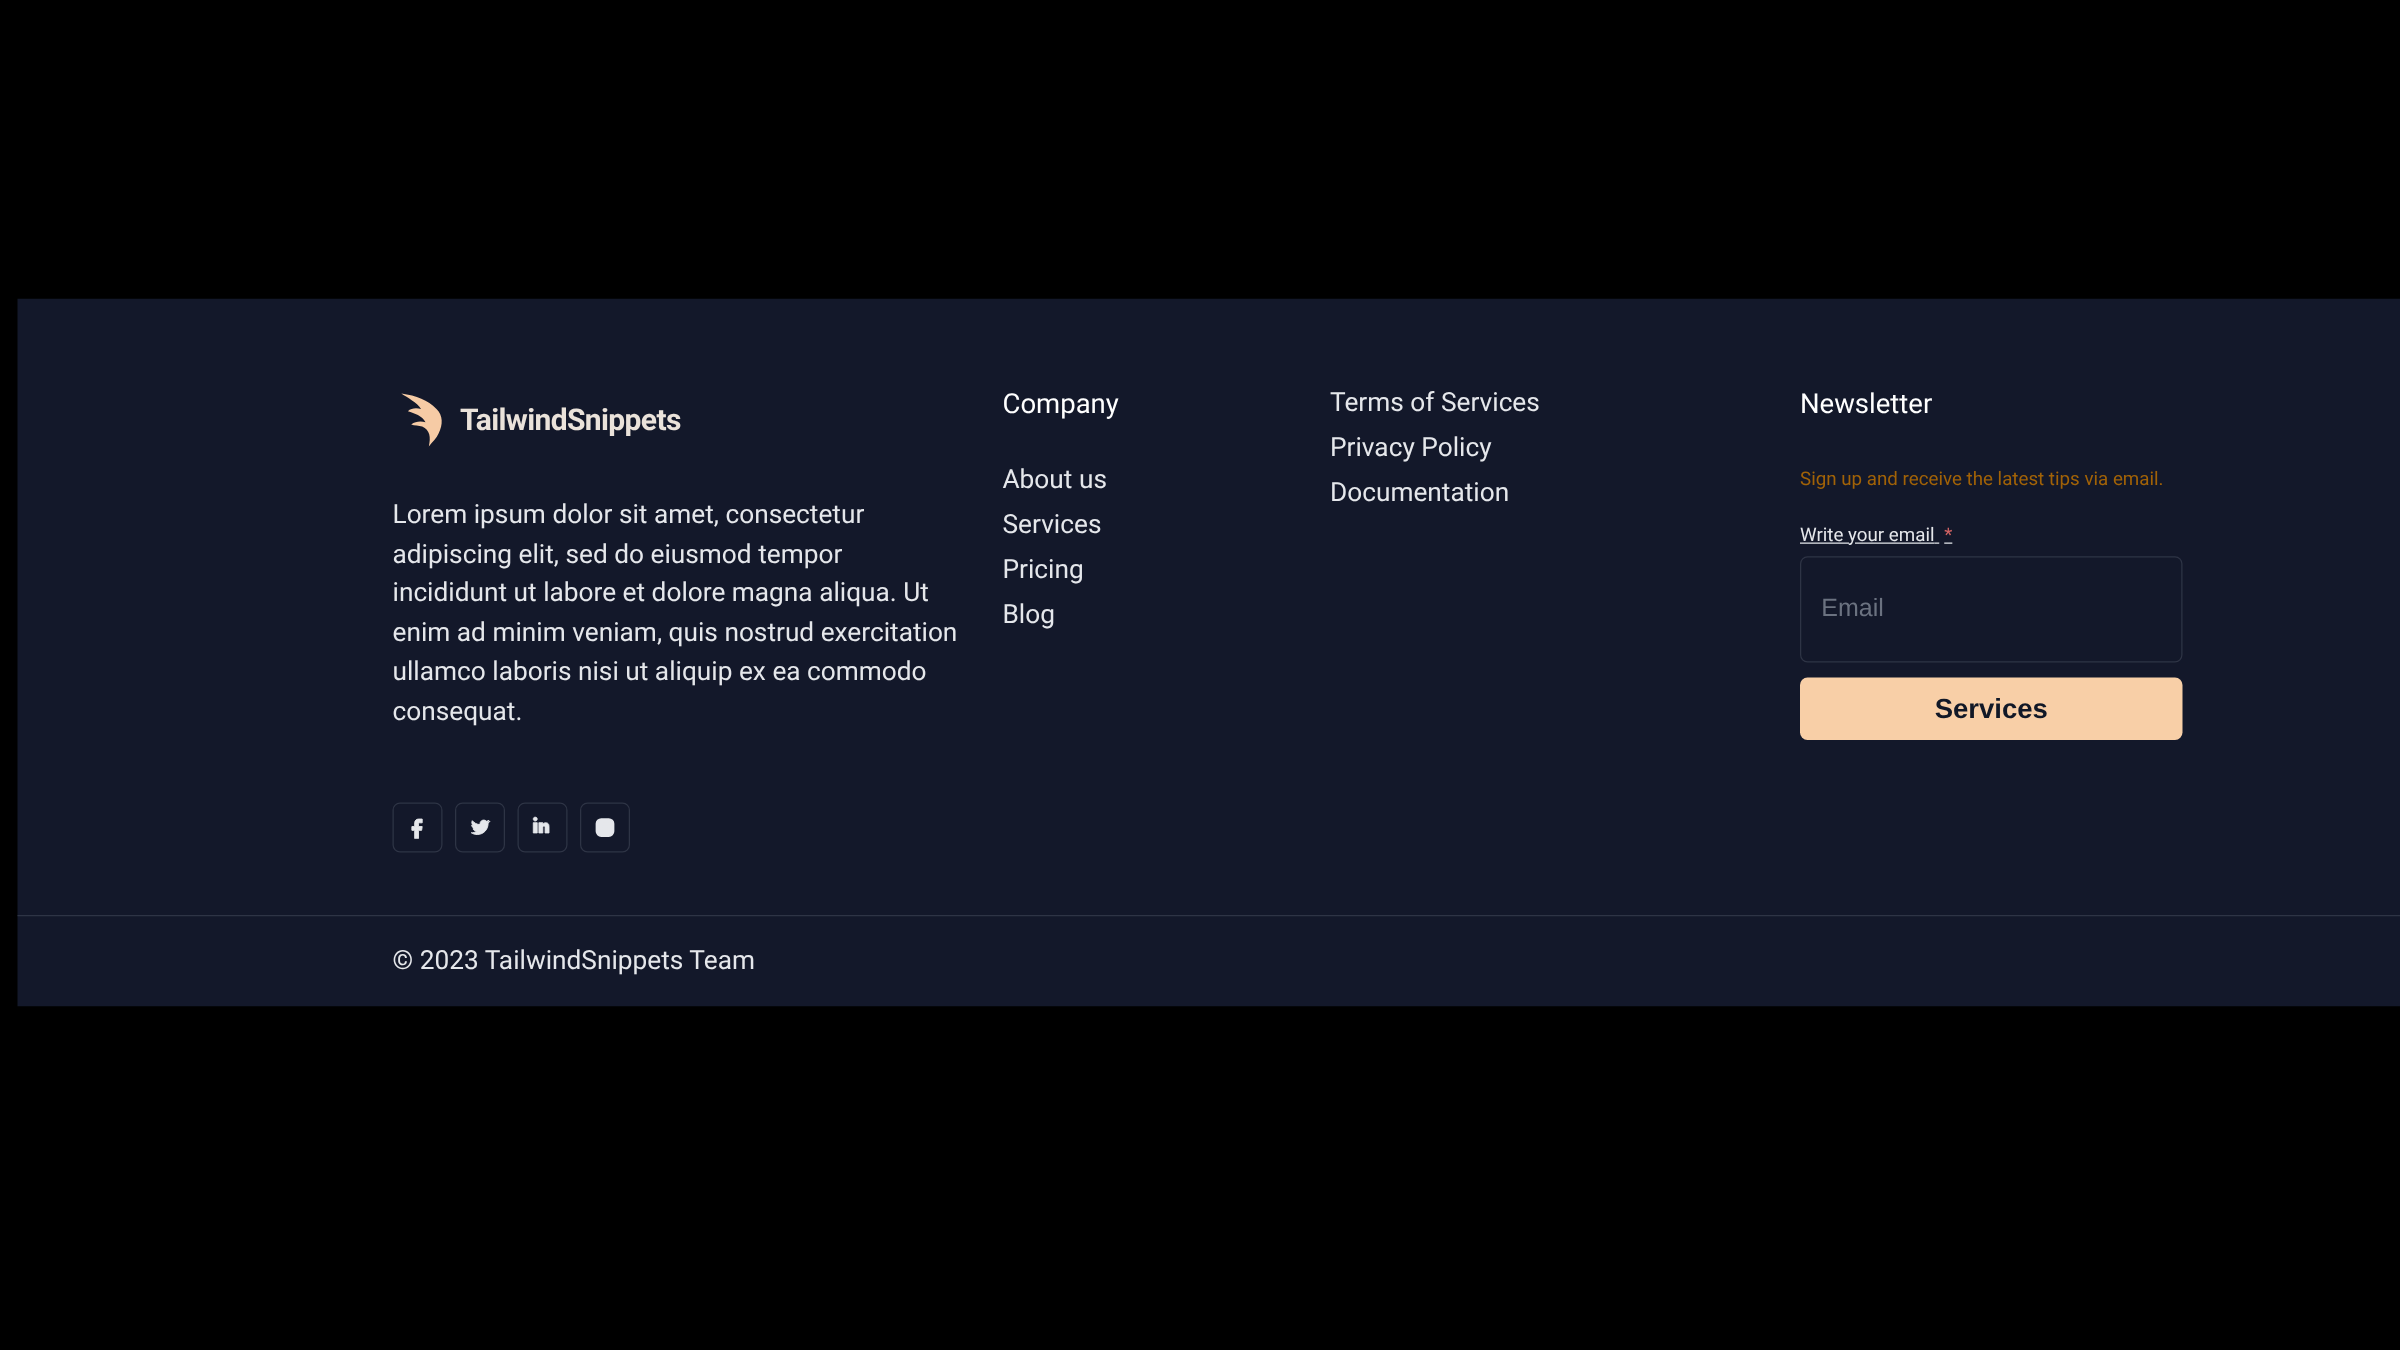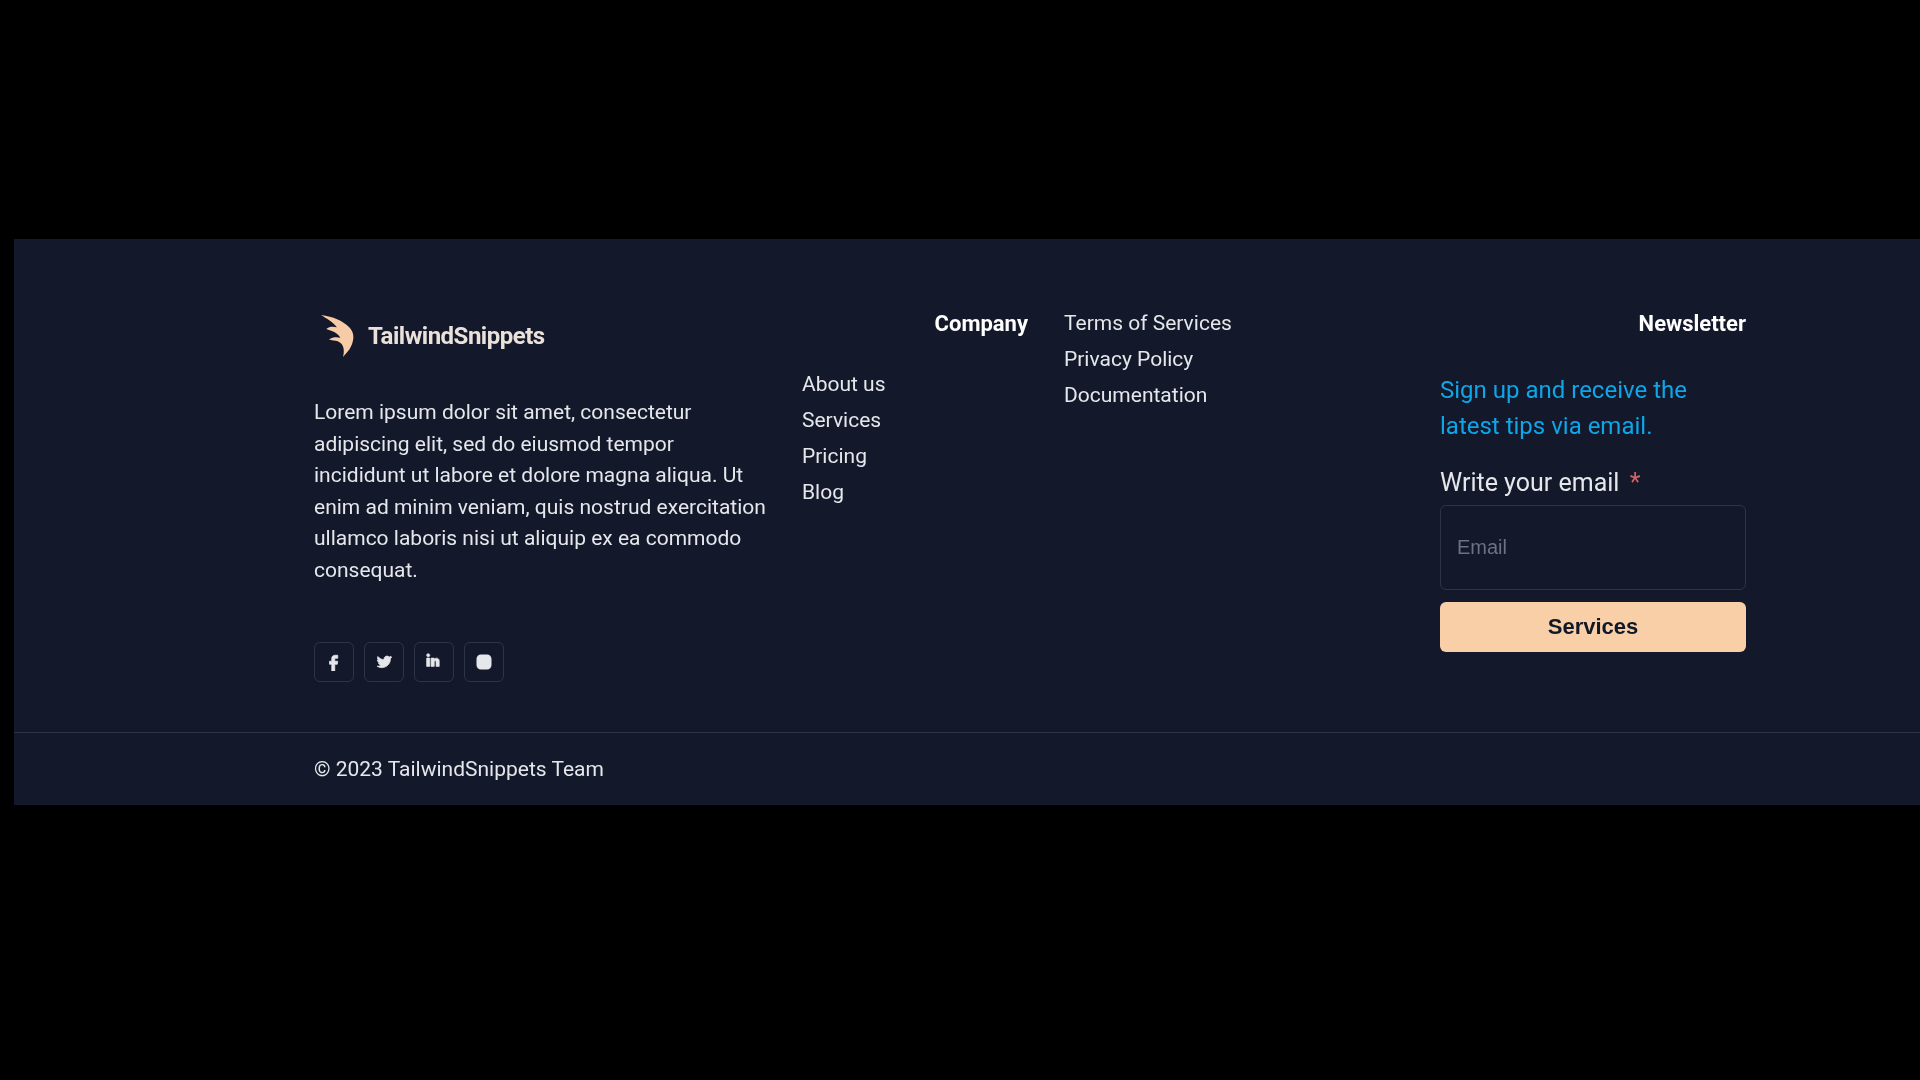--- a/index.html
+++ b/index.html
@@ -61,46 +61,46 @@
       display: flex;
       align-items: center;
       justify-content: center;
       cursor: pointer;
     }
     .social-btn svg { fill: #e5e7eb; stroke: #e5e7eb; }
 
     .col-title {
       color: #ffffff;
       font-size: 22px;
-      font-weight: 700;
+      font-weight: 400;
       margin-bottom: 36px;
-      text-align: right;
     }
     .link-list { list-style: none; }
     .link-list li {
       margin-bottom: 12px;
     }
     .link-item {
       color: #e5e7eb;
       font-size: 21px;
       text-decoration: none;
       cursor: pointer;
     }
 
     .news-desc {
-      color: #0ea5e9;
-      font-size: 24px;
+      color: #a16207;
+      font-size: 15px;
       line-height: 1.5;
       margin-bottom: 24px;
     }
     .field-label {
-      font-size: 25px;
+      font-size: 15px;
       color: #e5e7eb;
       margin-bottom: 8px;
       display: block;
+      text-decoration: underline;
     }
     .required { color: #d16363; margin-left: 4px; }
     .email-input {
       width: 100%;
       background: transparent;
       border: 1px solid #2e3445;
       border-radius: 6px;
       padding: 30px 16px;
       color: #e5e7eb;
       font-size: 20px;

